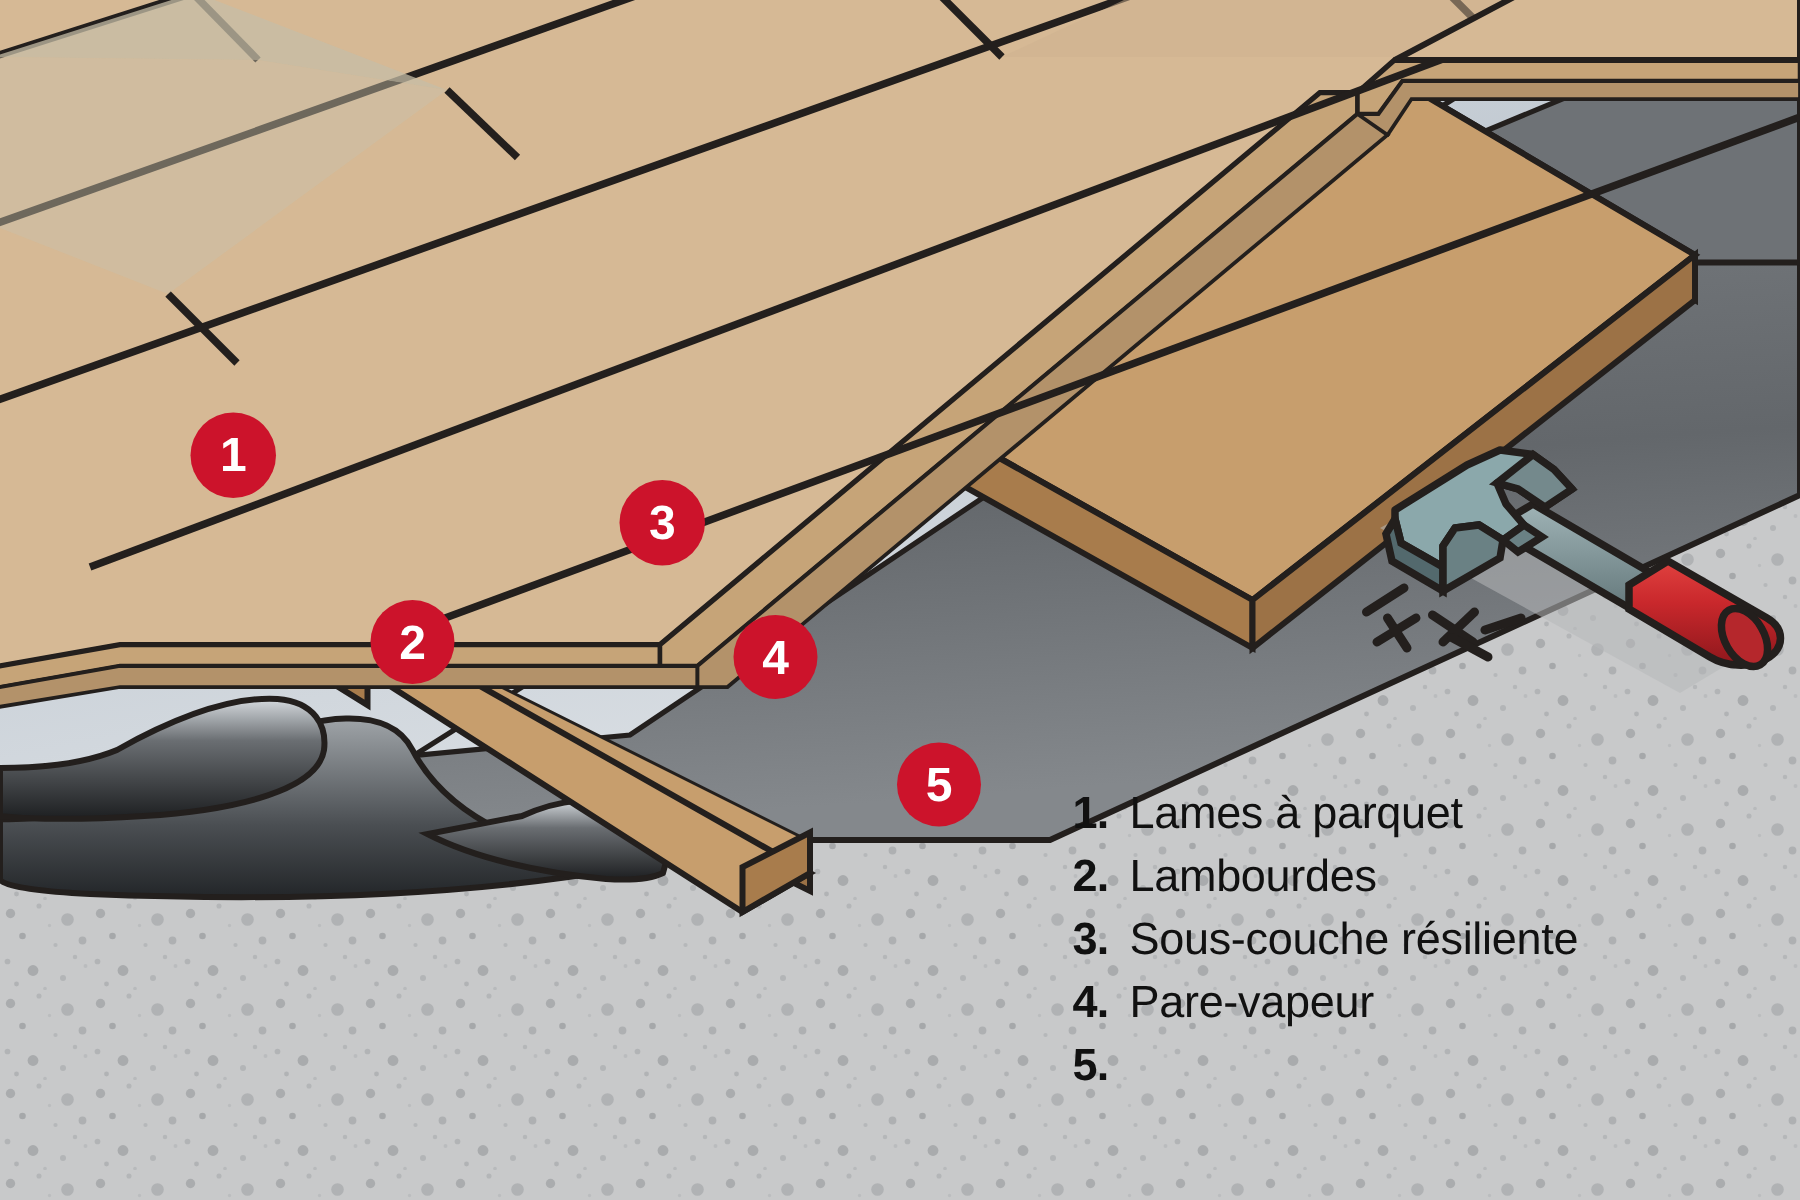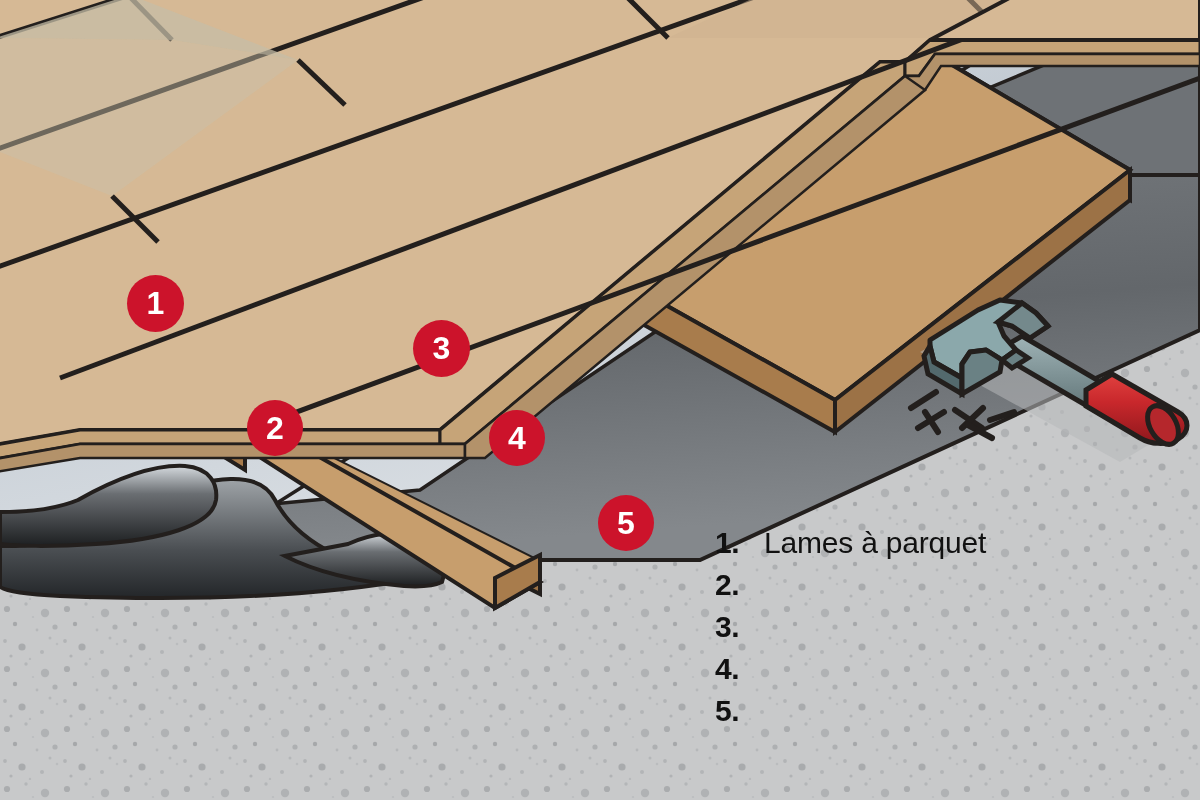--- a/index.html
+++ b/index.html
@@ -2,21 +2,21 @@
 <html><head>
 <meta charset="utf-8">
 <style>
   html,body{margin:0;padding:0;background:#ffffff;}
   body{font-family:"Liberation Sans",sans-serif;}
   #stage{position:relative;width:1200px;height:800px;overflow:hidden;background:#c8c9ca;}
   #art{position:absolute;left:0;top:0;width:1200px;height:800px;}
   #legend{position:absolute;left:715px;top:526px;width:470px;}
   .legend-row{display:flex;align-items:baseline;margin-bottom:8px;}
   .legend-num{font-weight:bold;font-size:30px;color:#111;width:38px;flex:0 0 38px;letter-spacing:-0.5px;}
-  .legend-label{font-size:30px;color:#111;font-weight:400;letter-spacing:-0.2px;margin-left:11px;}
+  .legend-label{font-size:30px;color:#111;font-weight:400;letter-spacing:-0.2px;}
   .badge{position:absolute;border-radius:50%;display:flex;align-items:center;
          justify-content:center;color:#fff;font-weight:bold;}
 </style>
 </head>
 <body>
 
 <div id="stage">
 
   <svg id="art" viewBox="0 0 1200 800">
     <defs>
@@ -208,25 +208,28 @@
     <span>5</span>
   </div>
 
   <div id="legend">
     <div class="legend-row">
       <span class="legend-num">1.</span>
       <span class="legend-label">Lames à parquet</span>
     </div>
     <div class="legend-row">
       <span class="legend-num">2.</span>
+      <span class="legend-label">Lambourdes</span>
     </div>
     <div class="legend-row">
       <span class="legend-num">3.</span>
+      <span class="legend-label">Sous-couche résiliente</span>
     </div>
     <div class="legend-row">
       <span class="legend-num">4.</span>
+      <span class="legend-label">Pare-vapeur</span>
     </div>
     <div class="legend-row">
       <span class="legend-num">5.</span>
     </div>
   </div>
 
 </div>
 
 </body></html>

